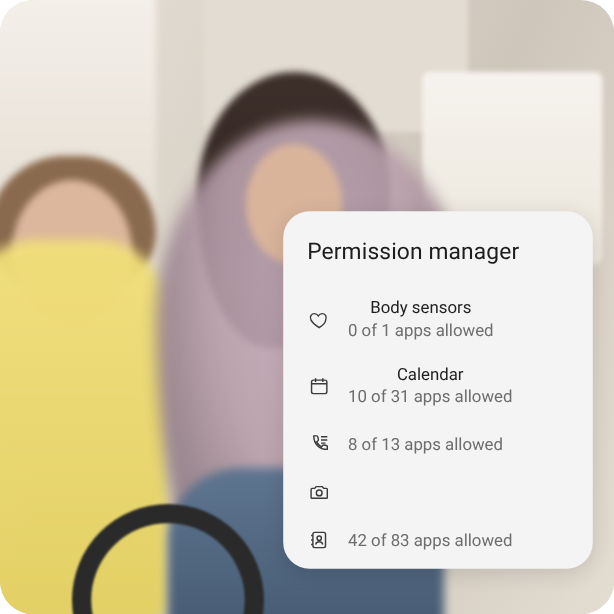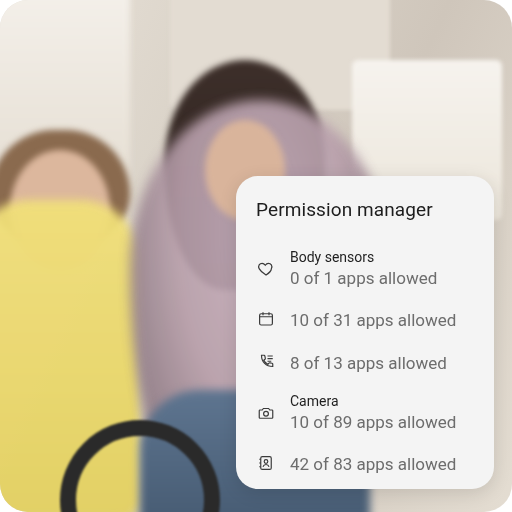--- a/index.html
+++ b/index.html
@@ -96,22 +96,22 @@
     cursor: pointer;
   }
   .perm-icon {
     width: 20px; height: 20px;
     flex: 0 0 20px;
     color: #3b3b3b;
     display: flex; align-items: center; justify-content: center;
   }
   .perm-icon svg { width: 18px; height: 18px; stroke: #3b3b3b; fill: none; stroke-width: 1.6; }
   .perm-text { display: flex; flex-direction: column; line-height: 1.2; }
-  .perm-label { font-size: 14px; color: #1f1f1f; font-weight: 400; }
-  .perm-sub   { font-size: 17px; color: #6d6d6d; margin-top: 2px; }
+  .perm-label { font-size: 14px; color: #1f1f1f; font-weight: 400; text-align: center; }
+  .perm-sub   { font-size: 14px; color: #6d6d6d; margin-top: 2px; }
 </style>
 </head>
 <body>
 
 <div class="scene">
 
   <div class="bg-left-window"></div>
   <div class="bg-hood"></div>
   <div class="bg-window"></div>
   <div class="child-hair"></div>
@@ -142,20 +142,21 @@
     <div class="perm-row">
       <span class="perm-icon">
         <svg viewBox="0 0 24 24">
             <rect x="3.5" y="5" width="17" height="15" rx="2"></rect>
             <line x1="3.5" y1="9" x2="20.5" y2="9"></line>
             <line x1="8" y1="3" x2="8" y2="7"></line>
             <line x1="16" y1="3" x2="16" y2="7"></line>
           </svg>
       </span>
       <span class="perm-text">
+        <span class="perm-label">Calendar</span>
         <span class="perm-sub">10 of 31 apps allowed</span>
       </span>
     </div>
 
     <div class="perm-row">
       <span class="perm-icon">
         <svg viewBox="0 0 24 24">
             <path d="M6 3c0 9 6 15 15 15v-3.2c0-.6-.4-1-.9-1.1l-3-.6c-.5-.1-1 .1-1.3.5l-1.2 1.5c-2.4-1.2-4.3-3.1-5.5-5.5l1.5-1.2c.4-.3.6-.8.5-1.3l-.6-3C10.4 3.4 10 3 9.4 3H6z"></path>
             <line x1="14" y1="4" x2="21" y2="4"></line>
             <line x1="14" y1="7.5" x2="21" y2="7.5"></line>
@@ -167,24 +168,20 @@
       </span>
     </div>
 
     <div class="perm-row">
       <span class="perm-icon">
         <svg viewBox="0 0 24 24">
             <path d="M4 8h3l1.5-2h7L17 8h3a1 1 0 0 1 1 1v9a1 1 0 0 1-1 1H4a1 1 0 0 1-1-1V9a1 1 0 0 1 1-1z"></path>
             <circle cx="12" cy="13" r="3.2"></circle>
           </svg>
       </span>
-      <span class="perm-text">
-        <span class="perm-label">Camera</span>
-        <span class="perm-sub">10 of 89 apps allowed</span>
-      </span>
     </div>
 
     <div class="perm-row">
       <span class="perm-icon">
         <svg viewBox="0 0 24 24">
             <rect x="5" y="3.5" width="14" height="17" rx="2"></rect>
             <circle cx="12" cy="10" r="2.4"></circle>
             <path d="M8 17c.6-2 2.2-3 4-3s3.4 1 4 3"></path>
             <line x1="3" y1="7" x2="5" y2="7"></line>
             <line x1="3" y1="12" x2="5" y2="12"></line>

